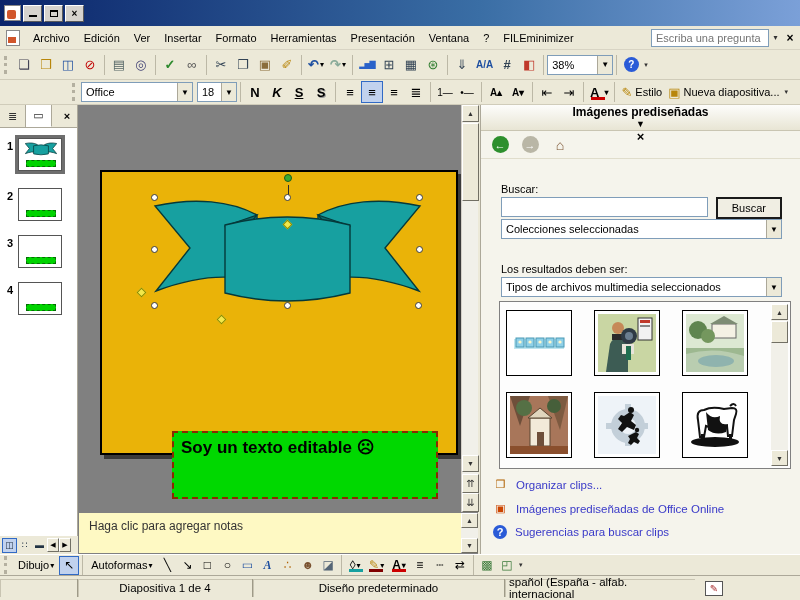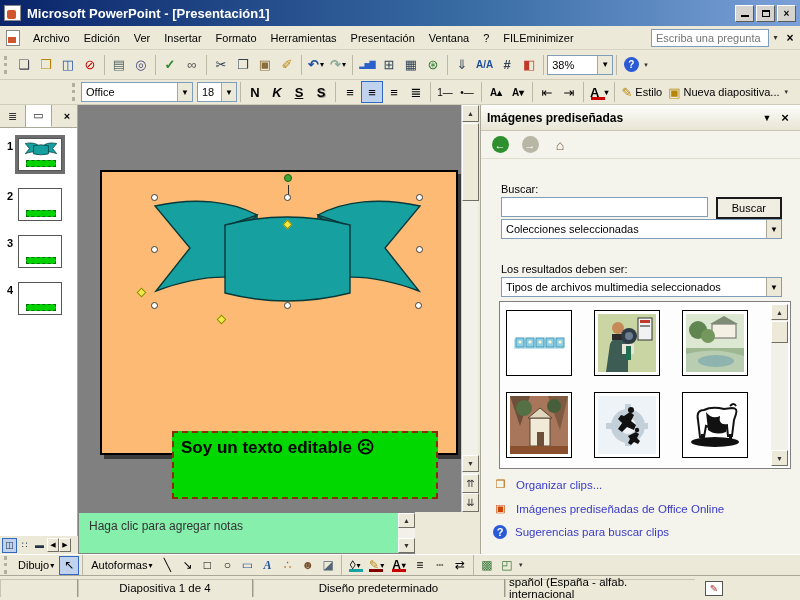--- a/index.html
+++ b/index.html
@@ -61,51 +61,51 @@
   .tab-close{margin-left:auto;width:20px;display:flex;align-items:center;justify-content:center;font-weight:bold;}
   .thumb-row{display:flex;align-items:flex-start;margin:10px 2px 0 2px;}
   .thumb-num{width:16px;text-align:center;font-weight:bold;font-size:11px;padding-top:2px;}
   .thumb{width:44px;height:33px;background:#fff;border:1px solid #555;position:relative;}
   .thumb-sel{outline:3px solid #6e6e6e;}
   .mini-bar{position:absolute;left:7px;bottom:3px;width:30px;height:7px;background:#00d300;border:1px dashed #056d05;}
   .mini-banner{position:absolute;left:6px;top:3px;}
 
   
   .editor{position:absolute;left:78px;top:105px;width:400px;height:407px;background:#808080;}
-  .slide{position:absolute;left:22px;top:65px;width:358px;height:285px;background:#fdba74;border:2px solid #000;
+  .slide{position:absolute;left:22px;top:65px;width:358px;height:285px;background:#eab308;border:2px solid #000;
     box-shadow:4px 4px 0 #3a3a3a;}
   .vscroll{position:absolute;right:0;top:0;width:17px;height:407px;background:#f1f0e9;border-left:1px solid #d4d0c8;}
   .sb-btn{position:absolute;left:0;width:17px;height:17px;background:#ece9d8;border:1px solid;border-color:#fff #716f64 #716f64 #fff;
     display:flex;align-items:center;justify-content:center;font-size:7px;color:#333;}
   .sb-thumb{position:absolute;left:0;width:17px;background:#ece9d8;border:1px solid;border-color:#fff #716f64 #716f64 #fff;}
 
   
   .textbox{position:absolute;left:70px;top:259px;width:266px;height:68px;background:#00d800;
     border:2px dashed #8a2b00;padding:4px 7px;font-size:17px;font-weight:bold;color:#000;}
   .h-circle{position:absolute;width:7px;height:7px;border-radius:50%;background:#fff;border:1px solid #3c3c3c;}
   .h-green{position:absolute;width:8px;height:8px;border-radius:50%;background:#3aaa35;border:1px solid #1d5c1b;}
   .h-diamond{position:absolute;width:7px;height:7px;background:#f3e84b;border:1px solid #8a8a00;transform:rotate(45deg);}
   .h-stem{position:absolute;width:1px;height:11px;background:#2d2d2d;}
 
   
-  .notes{position:absolute;left:78px;top:512px;width:337px;height:42px;background:#86efac;border:1px solid #808080;border-right:none;}
+  .notes{position:absolute;left:78px;top:512px;width:400px;height:42px;background:#fef9c3;border:1px solid #808080;border-right:none;}
   .notes-text{padding:6px 0 0 10px;font-size:12px;color:#333;}
   .notes-scroll{position:absolute;right:0;top:0;width:17px;height:40px;background:#f1f0e9;}
 
   
   .viewbar{position:absolute;left:0;top:536px;width:78px;height:18px;background:#ECE9D8;display:flex;align-items:center;padding-left:2px;}
   .view-btn{width:15px;height:15px;display:flex;align-items:center;justify-content:center;font-size:9px;border:1px solid transparent;color:#234;}
   .view-btn.pressed{border:1px solid #316ac5;background:#c1d2ee;}
   .view-arrow{width:12px;height:14px;display:flex;align-items:center;justify-content:center;font-size:7px;
     background:#ece9d8;border:1px solid;border-color:#fff #716f64 #716f64 #fff;}
 
   
   .taskpane{position:absolute;left:480px;top:105px;width:320px;height:449px;background:#f5f4ec;border-left:1px solid #aca899;}
   .tp-header{height:26px;display:flex;align-items:center;padding:0 6px;border-bottom:1px solid #c9c5b2;
-    background:linear-gradient(#fdfdfb,#e8e5d4);}
+    background:linear-gradient(#fdfdfb,#e8e5d4);flex-direction:column;}
   .tp-title{font-weight:bold;font-size:12px;flex:1;}
   .tp-hbtn{width:18px;height:16px;display:flex;align-items:center;justify-content:center;font-size:9px;}
   .tp-nav{height:28px;display:flex;align-items:center;padding:0 6px;border-bottom:1px solid #e0ddcc;gap:4px;}
   .nav-circ{width:17px;height:17px;border-radius:50%;color:#fff;font-size:11px;display:flex;align-items:center;justify-content:center;}
   .nav-btn{width:26px;height:22px;display:flex;align-items:center;justify-content:center;border:1px solid transparent;}
   .tp-label{margin:24px 0 2px 20px;}
   .tp-row{display:flex;align-items:flex-start;margin:0 18px 0 20px;gap:8px;}
   .tp-input{flex:1;height:20px;border:1px solid #7f9db9;font:11px "Liberation Sans",sans-serif;padding:0 3px;background:#fff;}
   .tp-button{height:22px;padding:0 14px;background:#f0eee3;border:2px solid #1a1a1a;font:11px "Liberation Sans",sans-serif;}
   .tp-combo{margin:0 18px 0 20px;height:20px;}
@@ -133,21 +133,20 @@
   .spell-box{width:18px;height:15px;border:1px solid #555;background:#fff;display:flex;align-items:center;justify-content:center;
     font-size:10px;margin-left:10px;}
 </style>
 </head>
 <body>
 
 <div id="app">
 
   <div class="titlebar">
     <div class="ppt-icon"></div>
-    <div class="title">Microsoft PowerPoint - [Presentación1]</div>
     <div class="winbtn">
         <span class="glyph-min"></span>
       </div>
     <div class="winbtn">
         <span class="glyph-restore"></span>
       </div>
     <div class="winbtn">
         <span>×</span>
       </div>
   </div>

